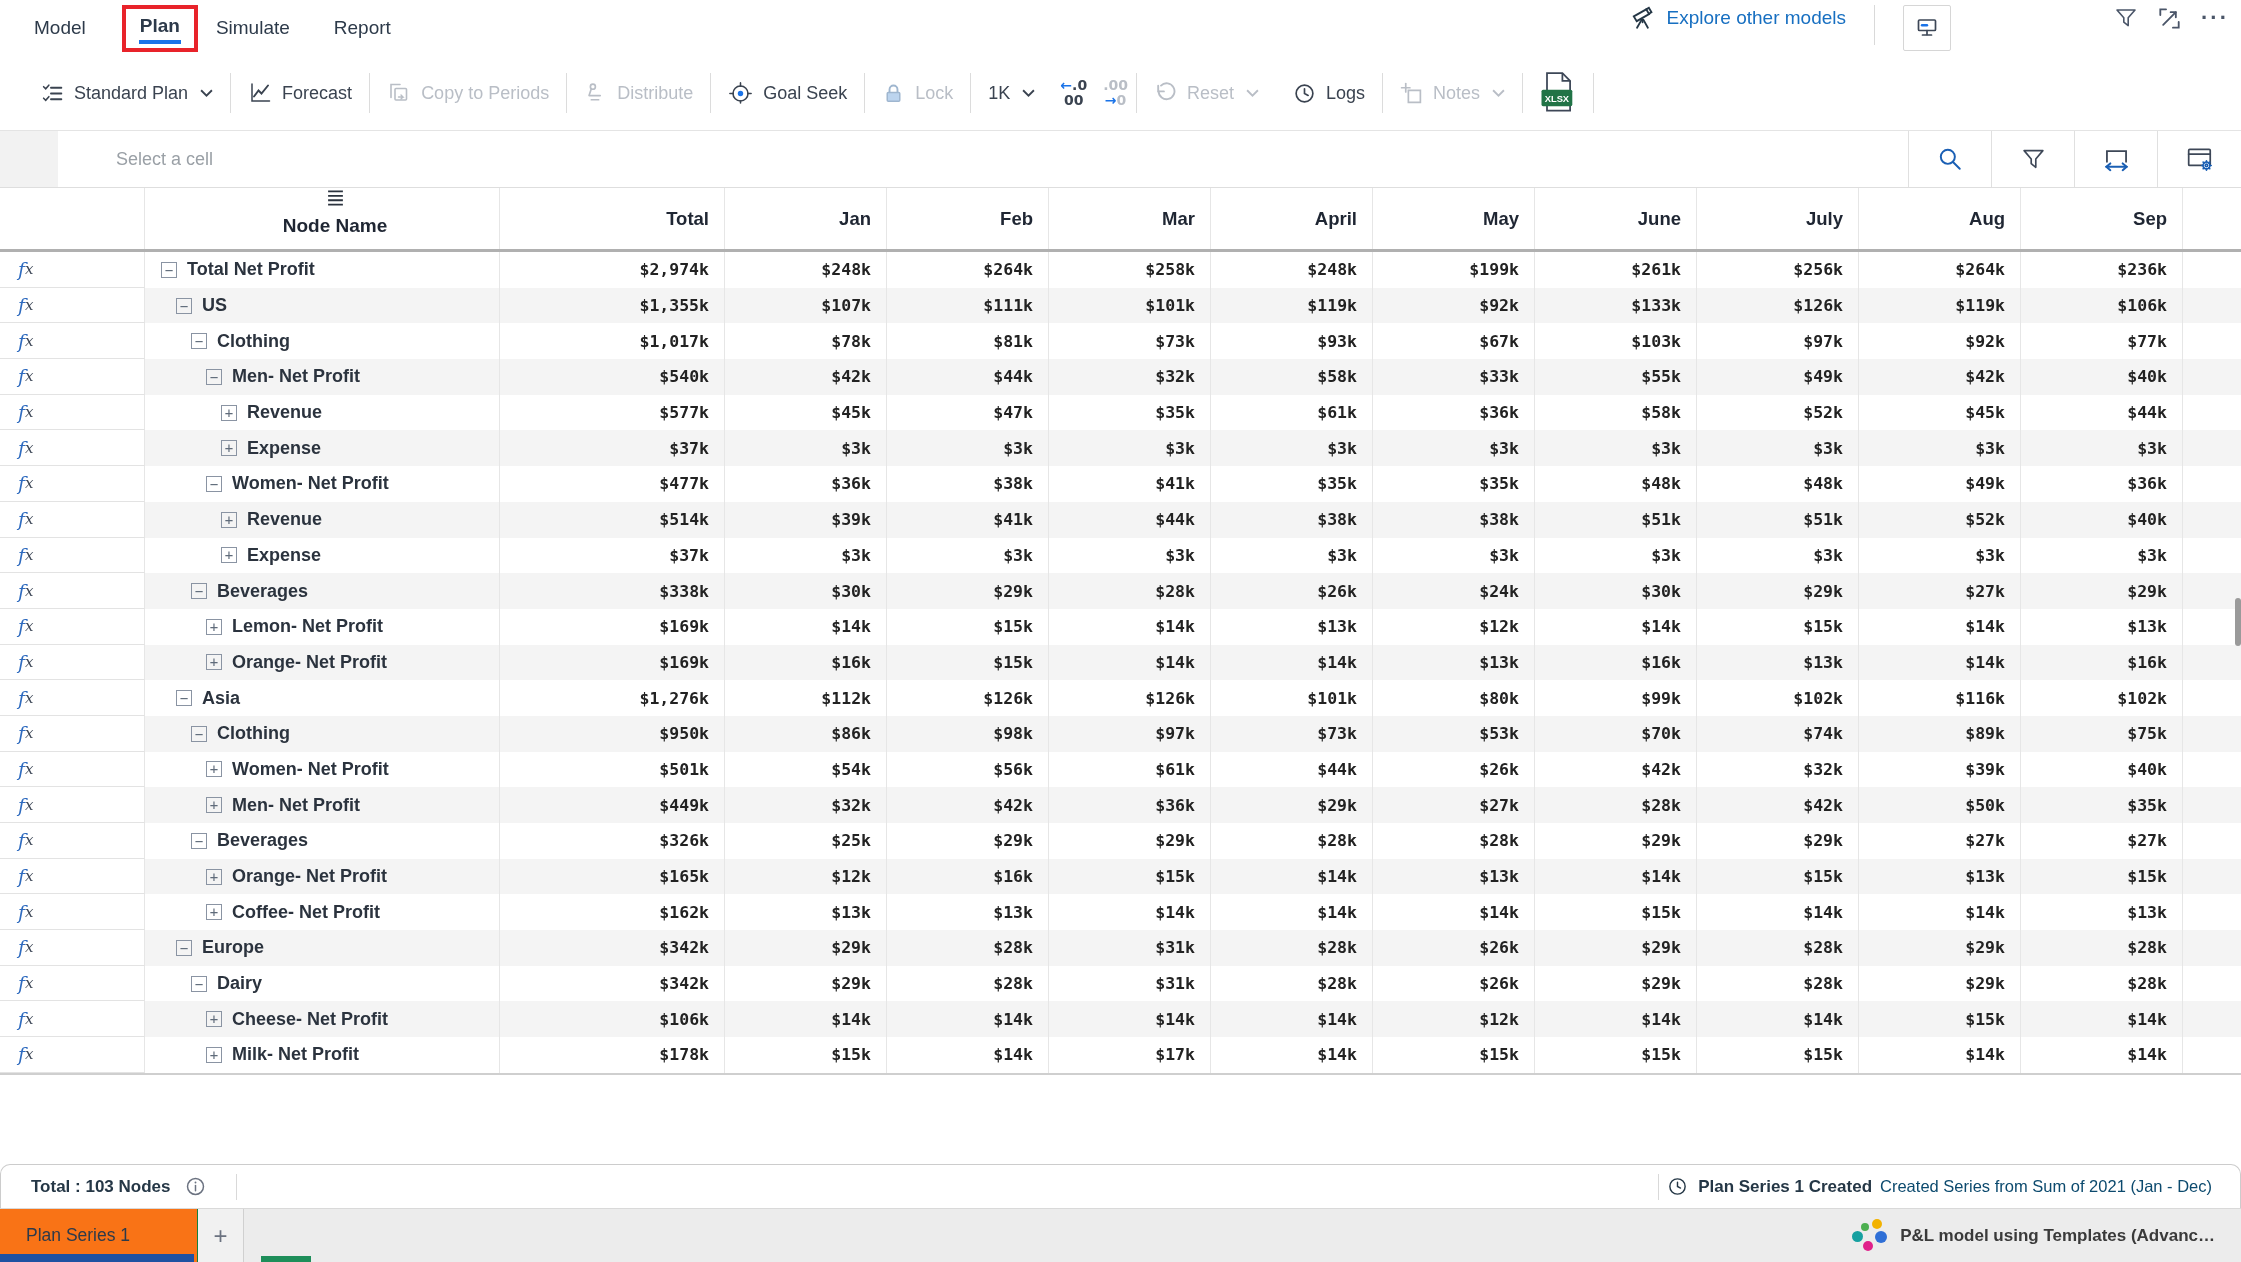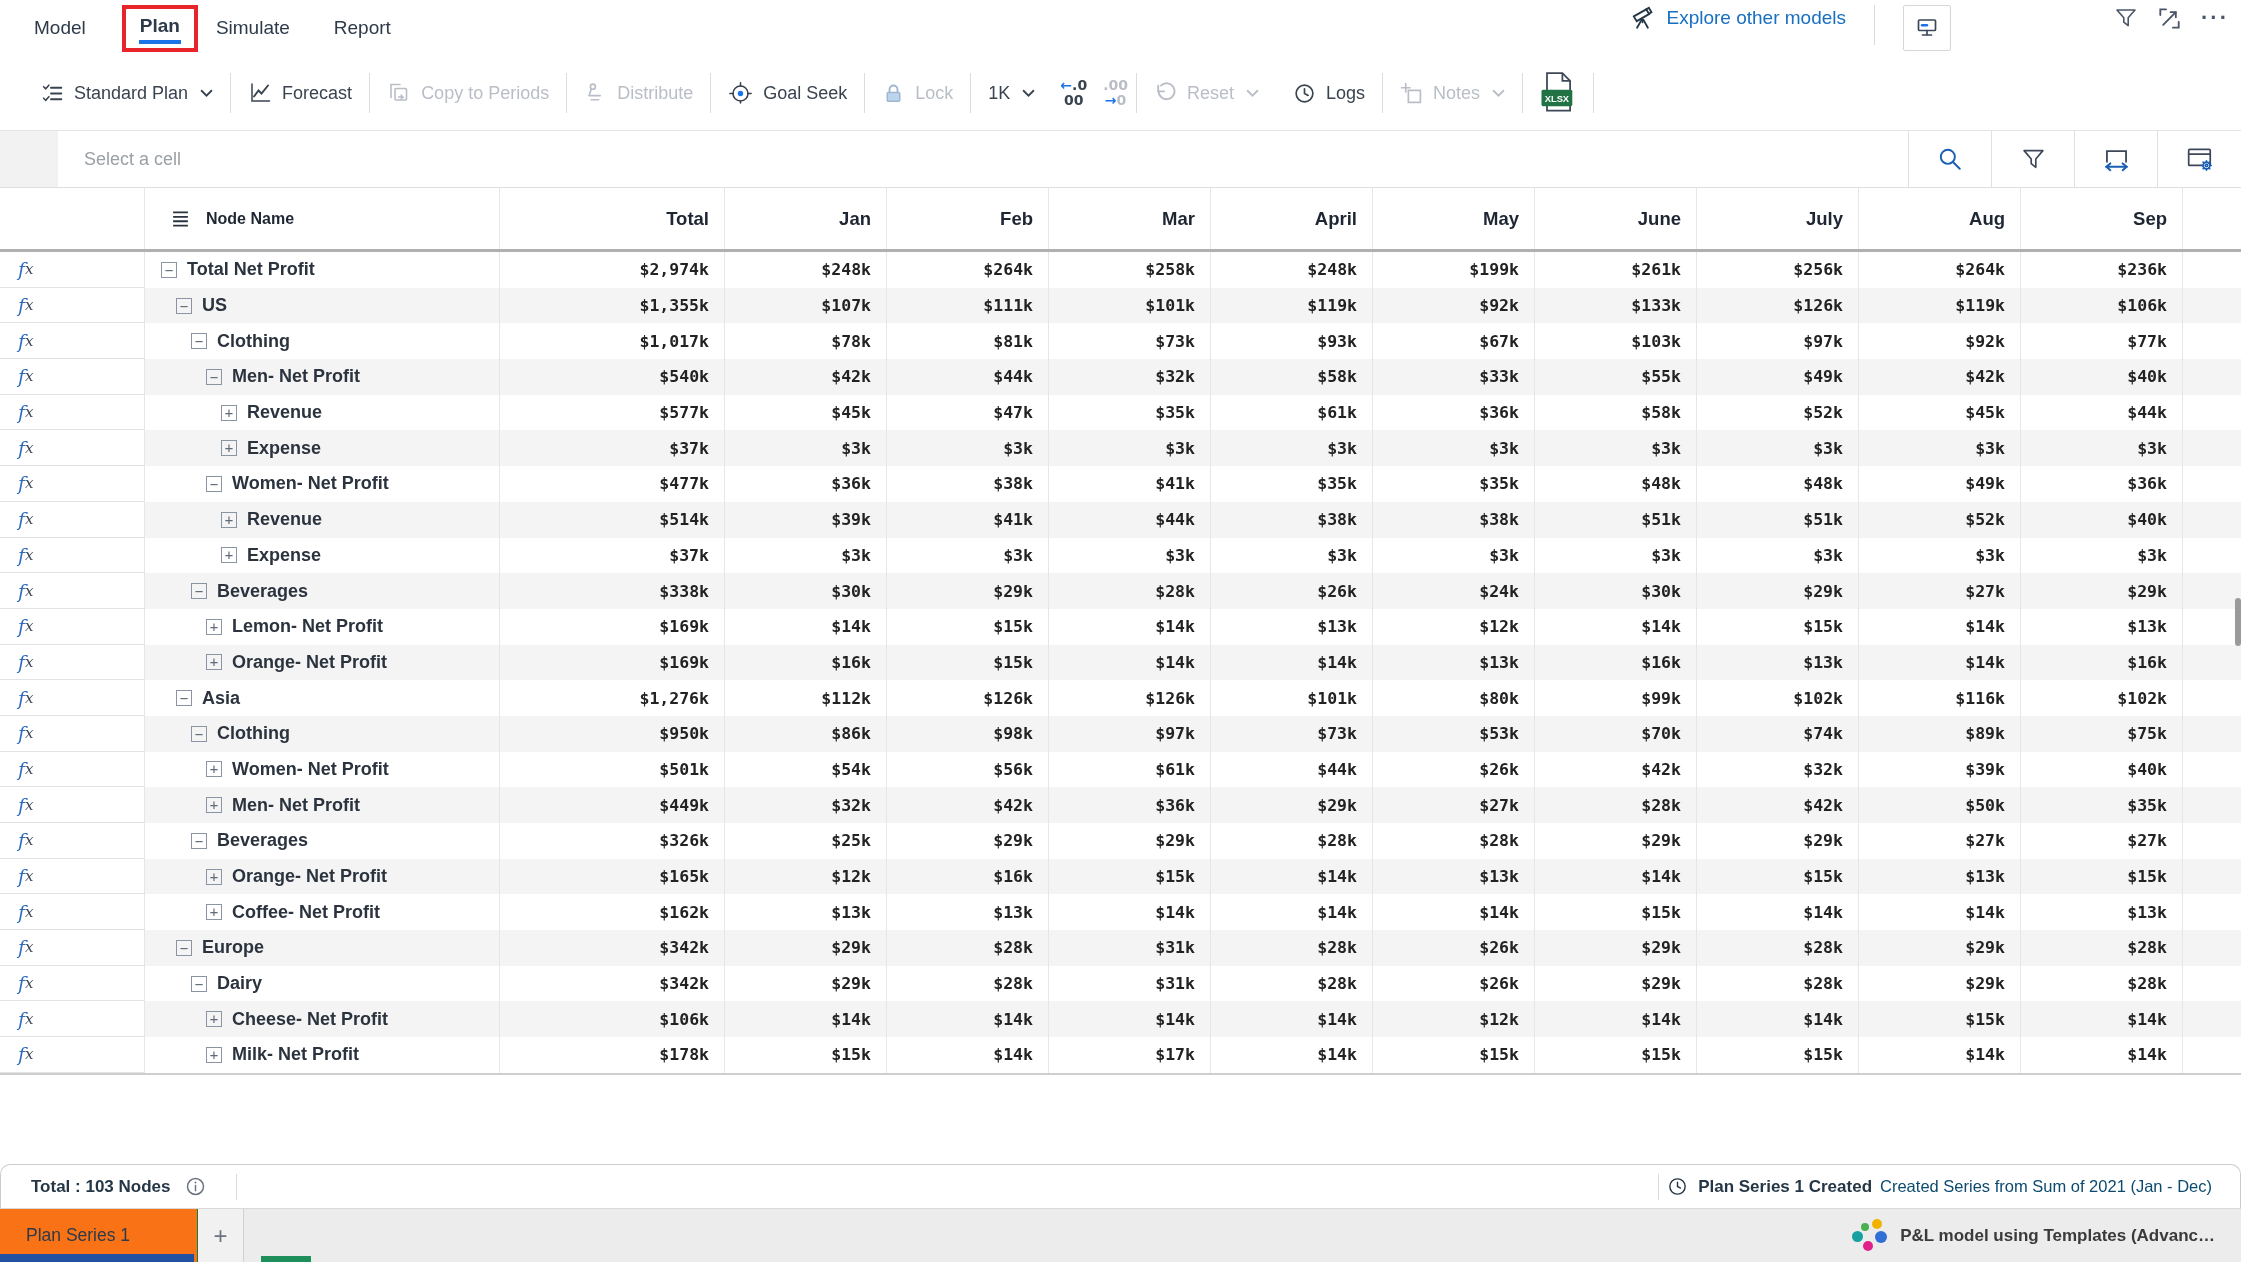--- a/index.html
+++ b/index.html
@@ -26,39 +26,39 @@
   .tbtn { display:flex; align-items:center; gap:10px; padding:0 17px; font-size:18px; color:#3a4350; white-space:nowrap; cursor:pointer; }
   .tbtn.disabled { color:#b9bec6; }
   .tsep { width:1px; height:40px; background:#dcdcdc; }
   .chev { margin-left:2px; }
   .dec-icon { display:flex; flex-direction:column; align-items:center; line-height:1.05; font-size:14px; font-weight:bold; font-family:"DejaVu Sans", sans-serif; cursor:pointer; padding:0 8px; color:#3a4350; }
   .dec-icon.dim { color:#b9bec6; }
   .dec-icon .arr { font-style:normal; color:#1a73e8; }
   .xlsx-btn { position:relative; width:38px; height:44px; margin:0 16px; cursor:pointer; }
 
   
-  .fxbar { position:absolute; top:130px; left:0; right:0; height:58px; display:flex; align-items:stretch; border-top:1px solid #e4e4e4; border-bottom:1px solid #dedede; background:#fff; }
+  .fxbar { position:absolute; top:130px; left:0; right:0; height:58px; display:flex; align-items:stretch; border-top:1px solid #e4e4e4; border-bottom:1px solid #dedede; background:#fff;gap:32px; }
   .fx-badge { width:58px; background:#f2f2f2; display:flex; align-items:center; justify-content:center; cursor:pointer; }
   .fx-pair .fxf { font-family:"DejaVu Serif", serif; font-style:italic; color:#2f6bbf; }
   .fx-pair .fxx { font-family:"DejaVu Serif", serif; font-style:italic; color:#3d4757; }
   .fx-badge .fxf { font-size:26px; }
   .fx-badge .fxx { font-size:21px; }
   .fx-input { flex:1; display:flex; align-items:center; padding-left:26px; font-size:18px; color:#9aa0a6; }
   .fx-icons { display:flex; align-items:stretch; border-left:1px solid #e0e0e0; }
   .fx-icons .icell { width:83px; display:flex; align-items:center; justify-content:center; border-right:1px solid #e0e0e0; cursor:pointer; }
   .fx-icons .icell:last-child { border-right:none; }
 
   
   .grid { position:absolute; top:188px; left:0; right:0; }
   .cell { box-sizing:border-box; border-right:1px solid #e6e6e6; display:flex; align-items:center; height:100%; }
   .grid-header { display:flex; height:64px; border-bottom:3px solid #b0b0b0; background:#fff; }
   .gutter { width:145px; padding-left:18px; background:#fff; border-bottom:1px solid #e3e3e3; }
   .gutter .fxf { font-size:19px; } .gutter .fxx { font-size:15px; }
   .name { width:355px; }
-  .name-h { width:355px; padding-left:26px; gap:16px; font-size:16px; font-weight:bold; color:#1f2633; }
+  .name-h { width:355px; padding-left:26px; gap:8px; font-size:19px; font-weight:bold; color:#1f2633;flex-direction:column; }
   .gutter-h { width:145px; }
   .val-h { font-weight:bold; font-size:18.5px; color:#1f2633; justify-content:flex-end; padding-right:15px;text-align:center; }
   .total { width:225px; } .month { width:162px; }
   .filler, .filler-h { flex:1; border-right:none; }
   #grid-body { border-bottom:2px solid #cfcfcf; }
   .grid-row { display:flex; height:35.7px; background:#fff; }
   .grid-row.striped .cell:not(.gutter) { background:#f4f4f4; }
   .toggle { display:inline-flex; align-items:center; justify-content:center; width:16px; height:16px; border:1px solid #8a94a3; color:#5f6b7a; font-size:14px; line-height:1; margin-right:10px; flex:none; background:transparent; cursor:pointer; font-family:"DejaVu Sans Mono", monospace; }
   .nlabel { font-size:18px; font-weight:bold; color:#2b333e; white-space:nowrap; }
   .val { font-family:"DejaVu Sans Mono", monospace; font-weight:bold; font-size:16.5px; color:#222; justify-content:flex-end; padding-right:15px; }

